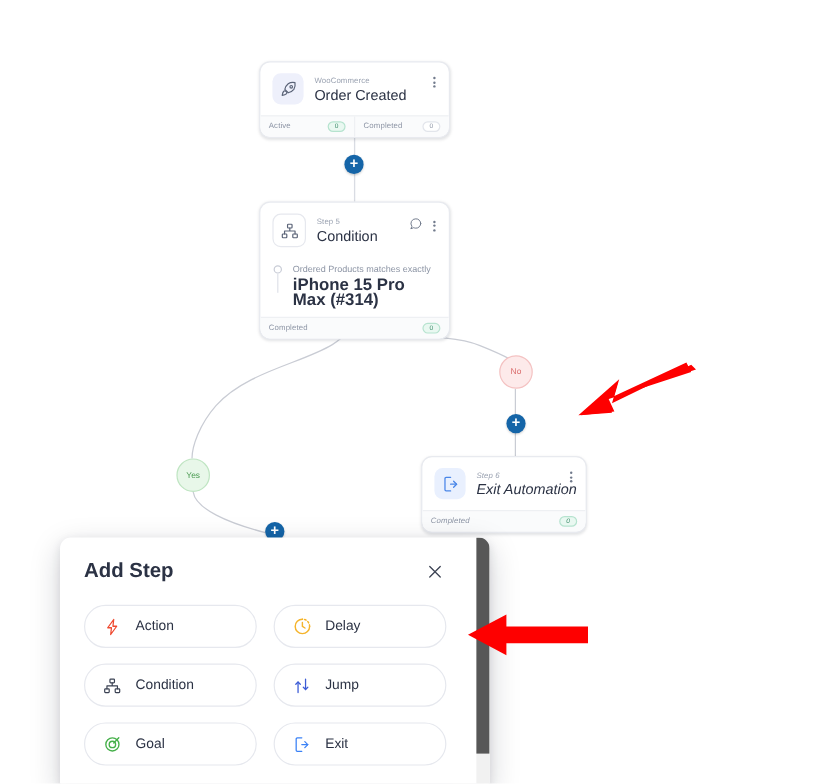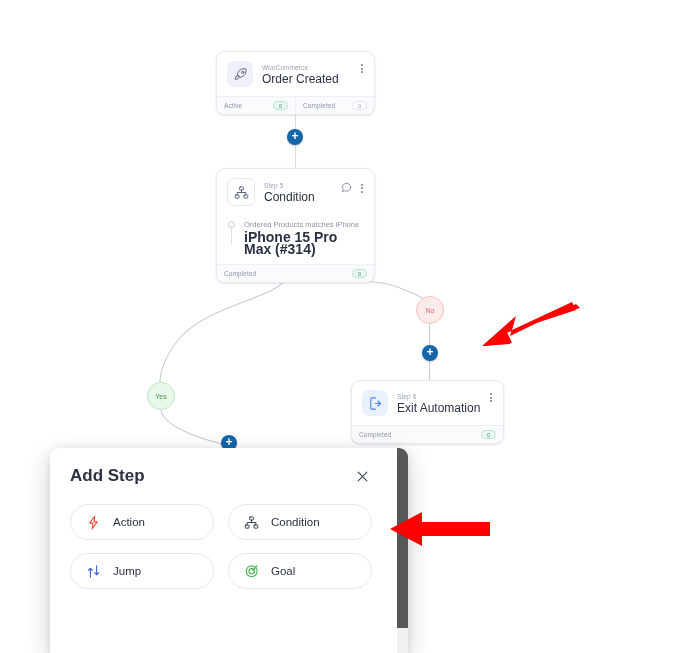--- a/index.html
+++ b/index.html
@@ -400,21 +400,21 @@
             <i></i>
         </div>
       </div>
     </div>
     <div class="node-body">
       <div class="rail">
         <div class="rail-dot"></div>
         <div class="rail-line"></div>
       </div>
       <div class="cond-text">
-        <div class="cond-line1">Ordered Products matches iPhone</div>
+        <div class="cond-line1">Ordered Products matches exactly</div>
         <div class="cond-line2">iPhone 15 Pro Max (#314)</div>
       </div>
     </div>
     <div class="node-foot">
       <div class="stat">
         <span class="stat-label">Completed</span>
         <span class="pill pill-green">0</span>
       </div>
     </div>
   </div>
@@ -427,21 +427,21 @@
   </div>
 
   <div class="plus" style="left:422px; top:345px;">
     <span>+</span>
   </div>
 
   <div class="plus" style="left:221px; top:435px;">
     <span>+</span>
   </div>
 
-  <div class="node" id="node-exit-automation" style="left:351px; top:380px; width:153px;">
+  <div class="node" id="node-exit-automation" style="left:351px; top:380px; width:138px;font-style:italic;">
     <div class="node-head">
       <div class="node-icon ic-exit">
         <svg width="15" height="15" viewBox="0 0 24 24" fill="none" stroke="#4a86e8" stroke-width="1.7" stroke-linecap="round" stroke-linejoin="round">
           <path d="M12 3H6a1.5 1.5 0 0 0-1.5 1.5v15A1.5 1.5 0 0 0 6 21h6"></path>
           <path d="M16 8l4 4-4 4"></path>
           <path d="M20 12h-8"></path>
         </svg>
       </div>
       <div class="node-titles">
         <div class="node-eyebrow">Step 6</div>
@@ -478,20 +478,30 @@
 
         <div class="step-opt">
           <span class="opt-ic">
             <svg width="15" height="15" viewBox="0 0 24 24" fill="none" stroke="#ef4a30" stroke-width="1.7" stroke-linecap="round" stroke-linejoin="round">
               <path d="M14 2L6 13h5l-1 9 8-11h-5l1-9z"></path>
             </svg>
           </span>
           <span class="step-opt-label">Action</span>
         </div>
 
+        <div class="step-opt">
+          <span class="opt-ic">
+            <svg width="16" height="16" viewBox="0 0 24 24" fill="none" stroke="#f5b42b" stroke-width="1.8" stroke-linecap="round">
+              <path d="M12 3a9 9 0 1 0 9 9" stroke-dasharray="0 0"></path>
+              <path d="M21 12a9 9 0 0 0-9-9" stroke-dasharray="2 2.6"></path>
+              <path d="M12 7v5l3.2 2"></path>
+            </svg>
+          </span>
+          <span class="step-opt-label">Delay</span>
+        </div>
 
         <div class="step-opt">
           <span class="opt-ic">
             <svg width="15" height="15" viewBox="0 0 24 24" fill="none" stroke="#3a4152" stroke-width="1.6" stroke-linecap="round" stroke-linejoin="round">
               <rect x="9" y="3" width="6" height="5" rx="1"></rect>
               <rect x="2" y="16" width="6" height="5" rx="1"></rect>
               <rect x="16" y="16" width="6" height="5" rx="1"></rect>
               <path d="M12 8v4M5 16v-4h14v4"></path>
             </svg>
           </span>
@@ -514,20 +524,30 @@
           <span class="opt-ic">
             <svg width="16" height="16" viewBox="0 0 24 24" fill="none" stroke="#46b04a" stroke-width="1.7" stroke-linecap="round" stroke-linejoin="round">
               <circle cx="11.5" cy="12.5" r="8.2"></circle>
               <circle cx="11.5" cy="12.5" r="4"></circle>
               <path d="M13.2 10.8L19.5 4.2"></path>
             </svg>
           </span>
           <span class="step-opt-label">Goal</span>
         </div>
 
+        <div class="step-opt">
+          <span class="opt-ic">
+            <svg width="15" height="15" viewBox="0 0 24 24" fill="none" stroke="#3b82f6" stroke-width="1.7" stroke-linecap="round" stroke-linejoin="round">
+              <path d="M12 3H6a1.5 1.5 0 0 0-1.5 1.5v15A1.5 1.5 0 0 0 6 21h6"></path>
+              <path d="M16 8l4 4-4 4"></path>
+              <path d="M20 12h-8"></path>
+            </svg>
+          </span>
+          <span class="step-opt-label">Exit</span>
+        </div>
 
       </div>
     </div>
 
     <div id="modal-scroll-track">
       <div id="modal-scroll-thumb"></div>
     </div>
   </div>
 
   <svg class="red-arrow" style="left:476px; top:296px;" width="110" height="62" viewBox="0 0 110 62">

